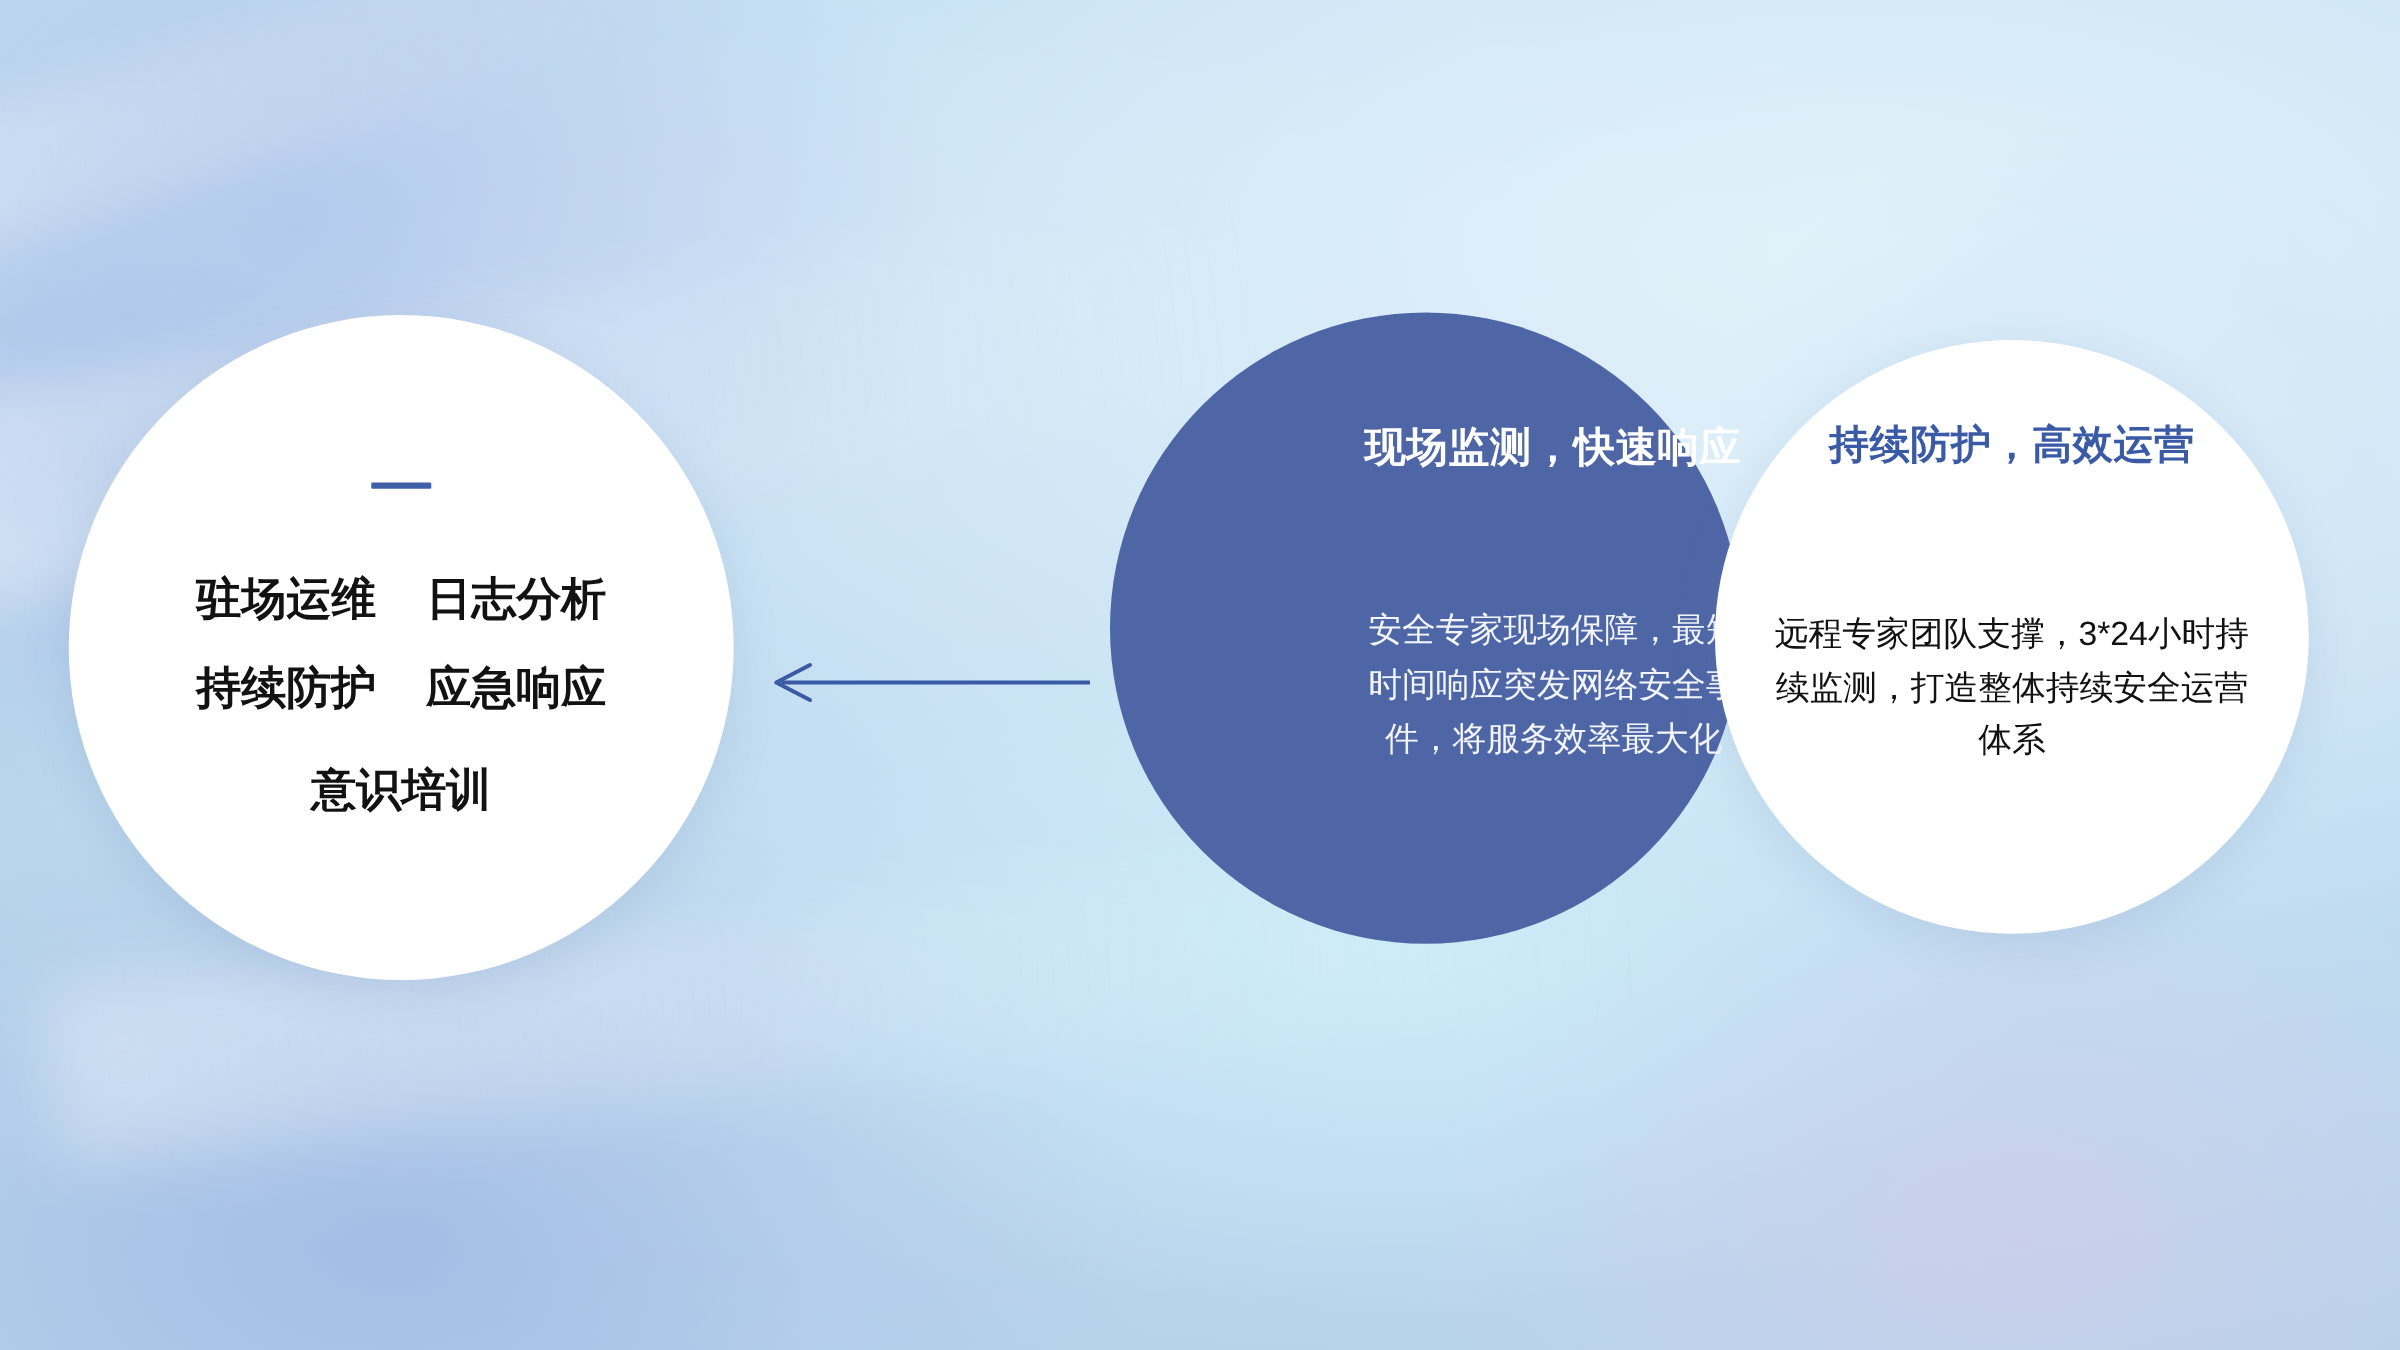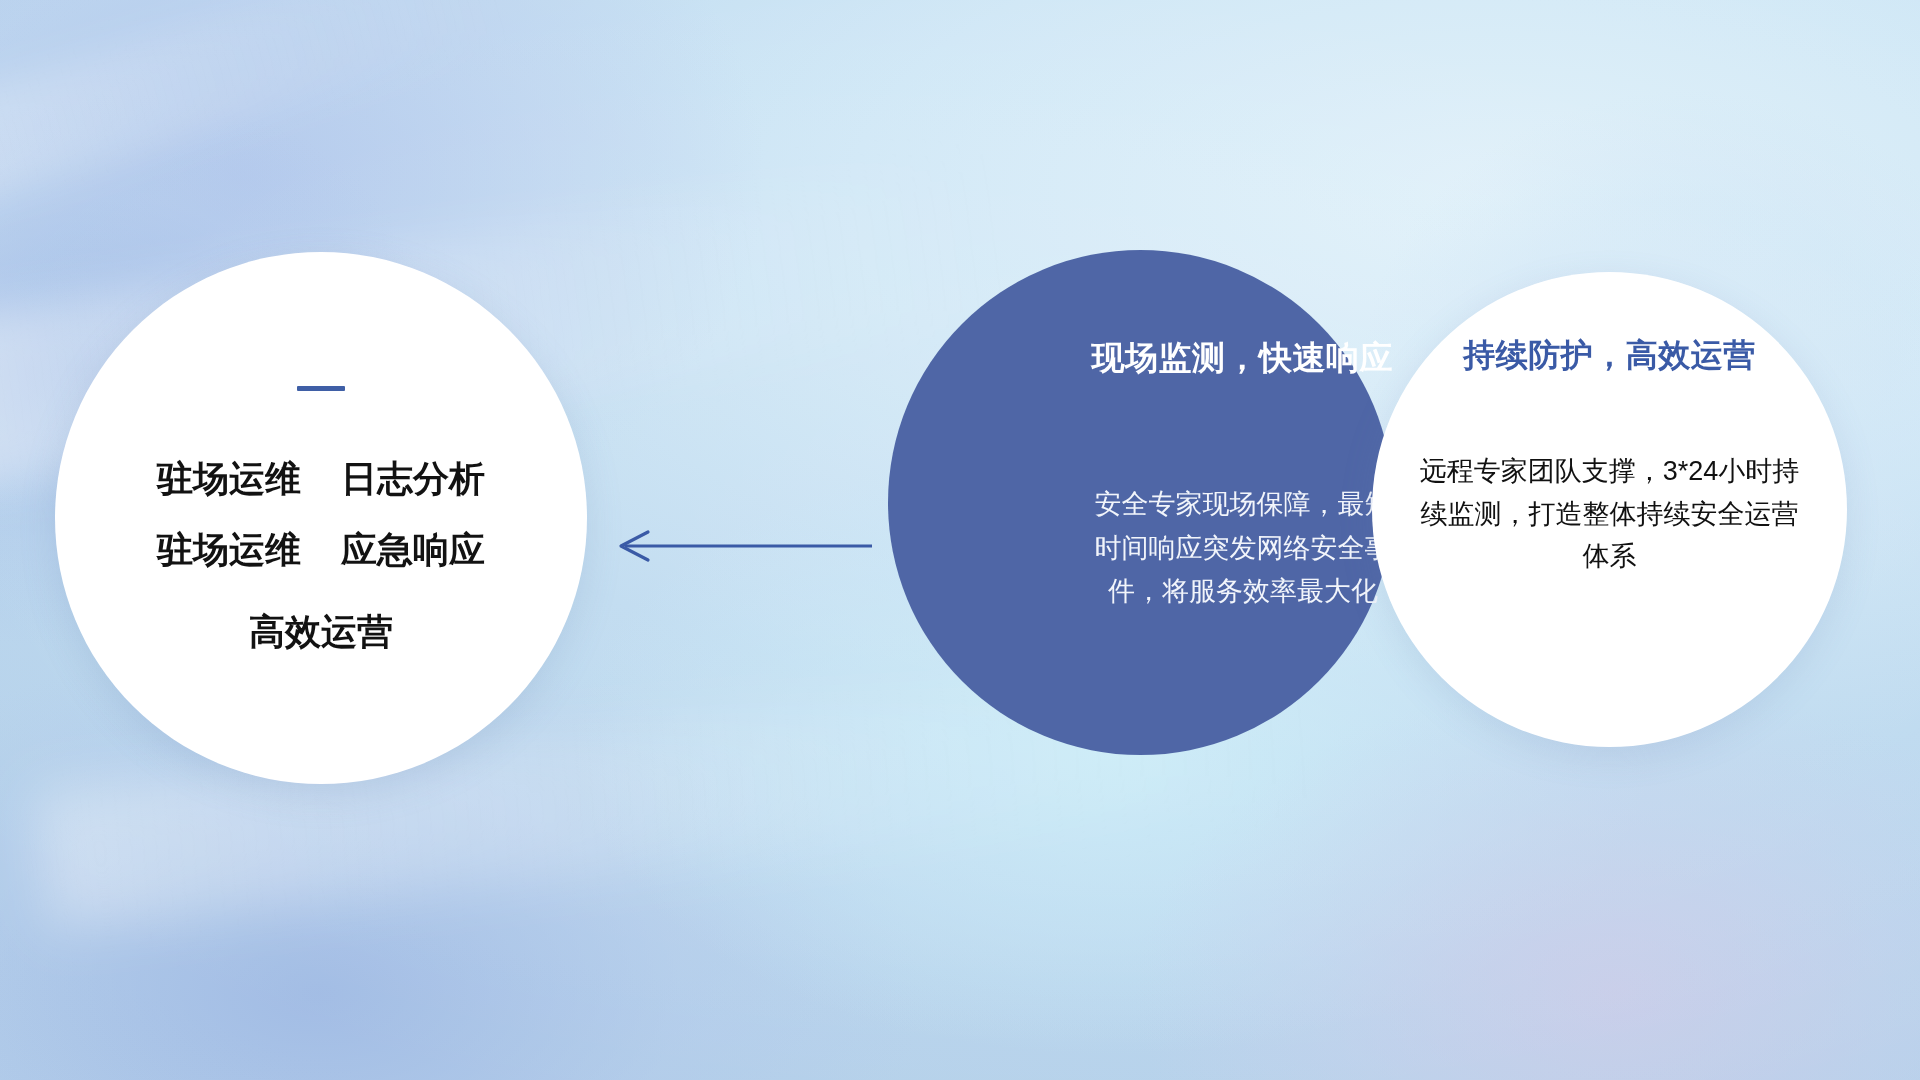--- a/index.html
+++ b/index.html
@@ -100,20 +100,21 @@
     width:300px;
   }
 
   .circle-right{
     left:1372px;top:272px;width:475px;height:475px;
     background:#ffffff;
     box-shadow:0 10px 34px rgba(103,132,178,.16);
     z-index:5;
     display:flex;flex-direction:column;align-items:center;
     padding-top:62px;
+    gap:36px;
   }
   .right-title{
     color:#3a5aa6;font-weight:bold;font-size:32px;letter-spacing:.5px;
     white-space:nowrap;
   }
   .right-body{
     margin-top:72px;
     color:#111111;font-size:27px;line-height:1.58;text-align:center;
     width:400px;
   }
@@ -135,22 +136,22 @@
   <div class="bg-wash-r"></div>
   <div class="bg-streak-a"></div>
   <div class="bg-streak-b"></div>
   <div class="bg-streak-c"></div>
   <div class="bg-vignette"></div>
 
   <div class="circle circle-left">
     <div class="left-dash"></div>
     <div class="left-lines">
       <div class="ln ln1">驻场运维    日志分析</div>
-      <div class="ln ln2">驻场运维    应急响应</div>
-      <div class="ln ln3">高效运营</div>
+      <div class="ln ln2">持续防护    应急响应</div>
+      <div class="ln ln3">意识培训</div>
     </div>
   </div>
 
   <div class="circle circle-mid">
     <div class="mid-title">现场监测，快速响应</div>
     <div class="mid-body">安全专家现场保障，最短时间响应突发网络安全事件，将服务效率最大化</div>
   </div>
 
   <div class="circle circle-right">
     <div class="right-title">持续防护，高效运营</div>

